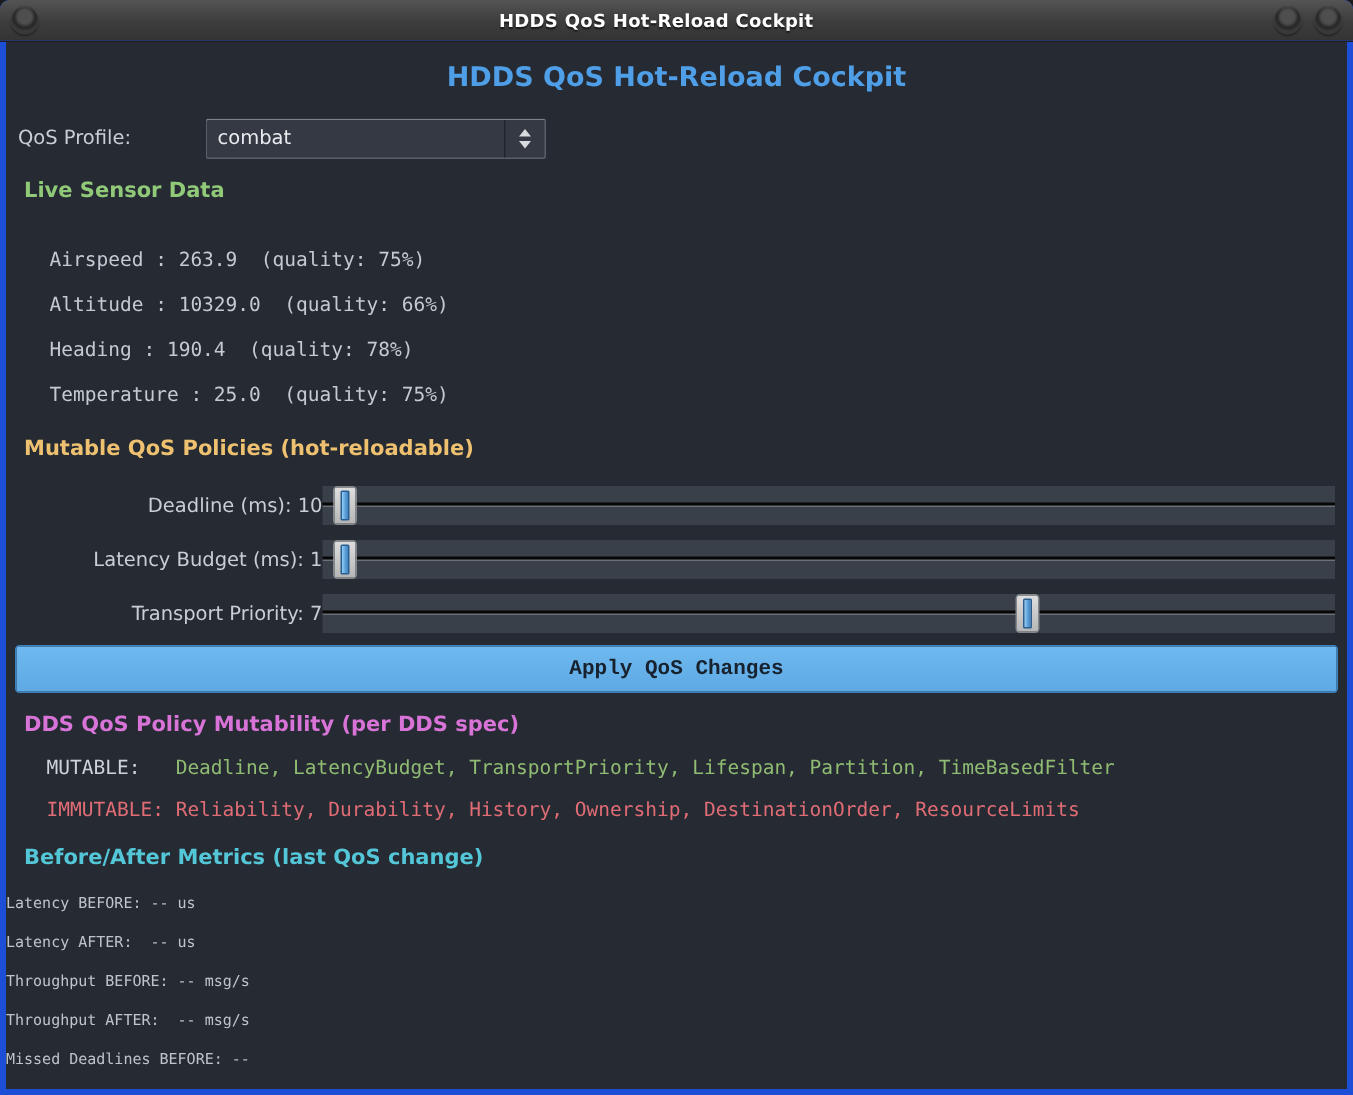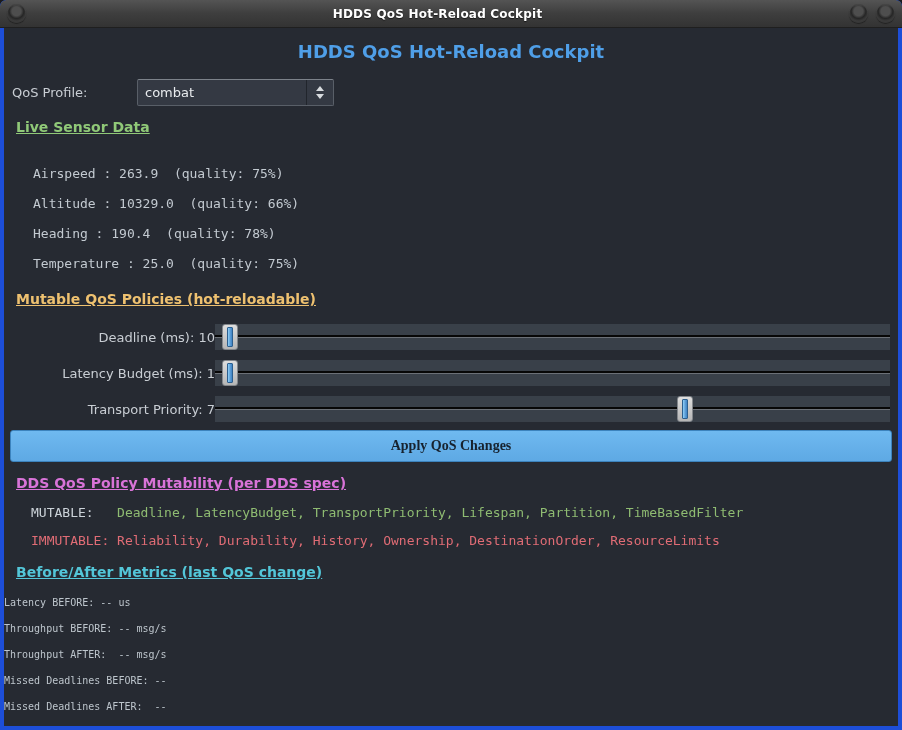--- a/index.html
+++ b/index.html
@@ -56,21 +56,21 @@
     margin-top: 15px;
     padding-left: 8px;
     height: 28px;
     display: flex; align-items: center;
   }
   .profile-label {
     width: 125px;
     color: #c9ced4; font-size: 13px;
   }
   .combobox {
-    width: 197px; height: 27px;
+    width: 227px; height: 27px;
     background: #343943;
     border: 1px solid #595f68;
     border-top-color: #7c828a;
     border-radius: 2px;
     display: flex; align-items: center;
     cursor: pointer;
   }
   .combobox .combo-value {
     flex: 1;
     padding-left: 7px;
@@ -92,21 +92,20 @@
     width: 0; height: 0;
     border-left: 4px solid transparent; border-right: 4px solid transparent;
     border-top: 5px solid #d8dbde;
   }
   
   .sec-heading {
     margin-top: 13px;
     padding-left: 12px;
     font-size: 14px; font-weight: bold;
     line-height: 16px;
-    text-decoration: underline;
   }
   .sec-green  { color: #90c978; }
   .sec-amber  { color: #eec170; }
   .sec-orchid { color: #d873d8; margin-top: 13px; }
   .sec-cyan   { color: #53c6d8; margin-top: 16px; }
   
   .sensor-rows { margin-top: 23px; }
   .sensor-row {
     height: 30px; display: flex; align-items: center;
     padding-left: 29px;
@@ -155,21 +154,21 @@
   }
   
   .apply-btn {
     display: block;
     margin: 3px 6px 0 6px;
     width: 882px; height: 32px;
     background: linear-gradient(#6fb9f0, #5ea9e4);
     border: 1px solid #3c83bd;
     border-radius: 3px;
     color: #17222e; font-size: 14px; font-weight: bold;
-    font-family: Liberation Serif, serif;
+    font-family: Liberation Mono, monospace;
     cursor: pointer;
   }
   
   .mut-line {
     margin-top: 15px;
     padding-left: 27px;
     font-family: "DejaVu Sans Mono", "Liberation Mono", monospace;
     font-size: 13px;
     white-space: pre;
     line-height: 14px;
@@ -258,20 +257,21 @@
 
     <button class="apply-btn">Apply QoS Changes</button>
 
     <div class="sec-heading sec-orchid">DDS QoS Policy Mutability (per DDS spec)</div>
     <div class="mut-line"><span class="mut-label">MUTABLE:   </span><span class="mut-items">Deadline, LatencyBudget, TransportPriority, Lifespan, Partition, TimeBasedFilter</span></div>
     <div class="mut-line second"><span class="immut-label">IMMUTABLE: </span><span class="immut-items">Reliability, Durability, History, Ownership, DestinationOrder, ResourceLimits</span></div>
 
     <div class="sec-heading sec-cyan">Before/After Metrics (last QoS change)</div>
     <div class="metric-rows">
       <div class="metric-row">Latency BEFORE: -- us</div>
+      <div class="metric-row">Latency AFTER:  -- us</div>
       <div class="metric-row">Throughput BEFORE: -- msg/s</div>
       <div class="metric-row">Throughput AFTER:  -- msg/s</div>
       <div class="metric-row">Missed Deadlines BEFORE: --</div>
       <div class="metric-row">Missed Deadlines AFTER:  --</div>
     </div>
 
   </div>
 </div>
 
 </body></html>

